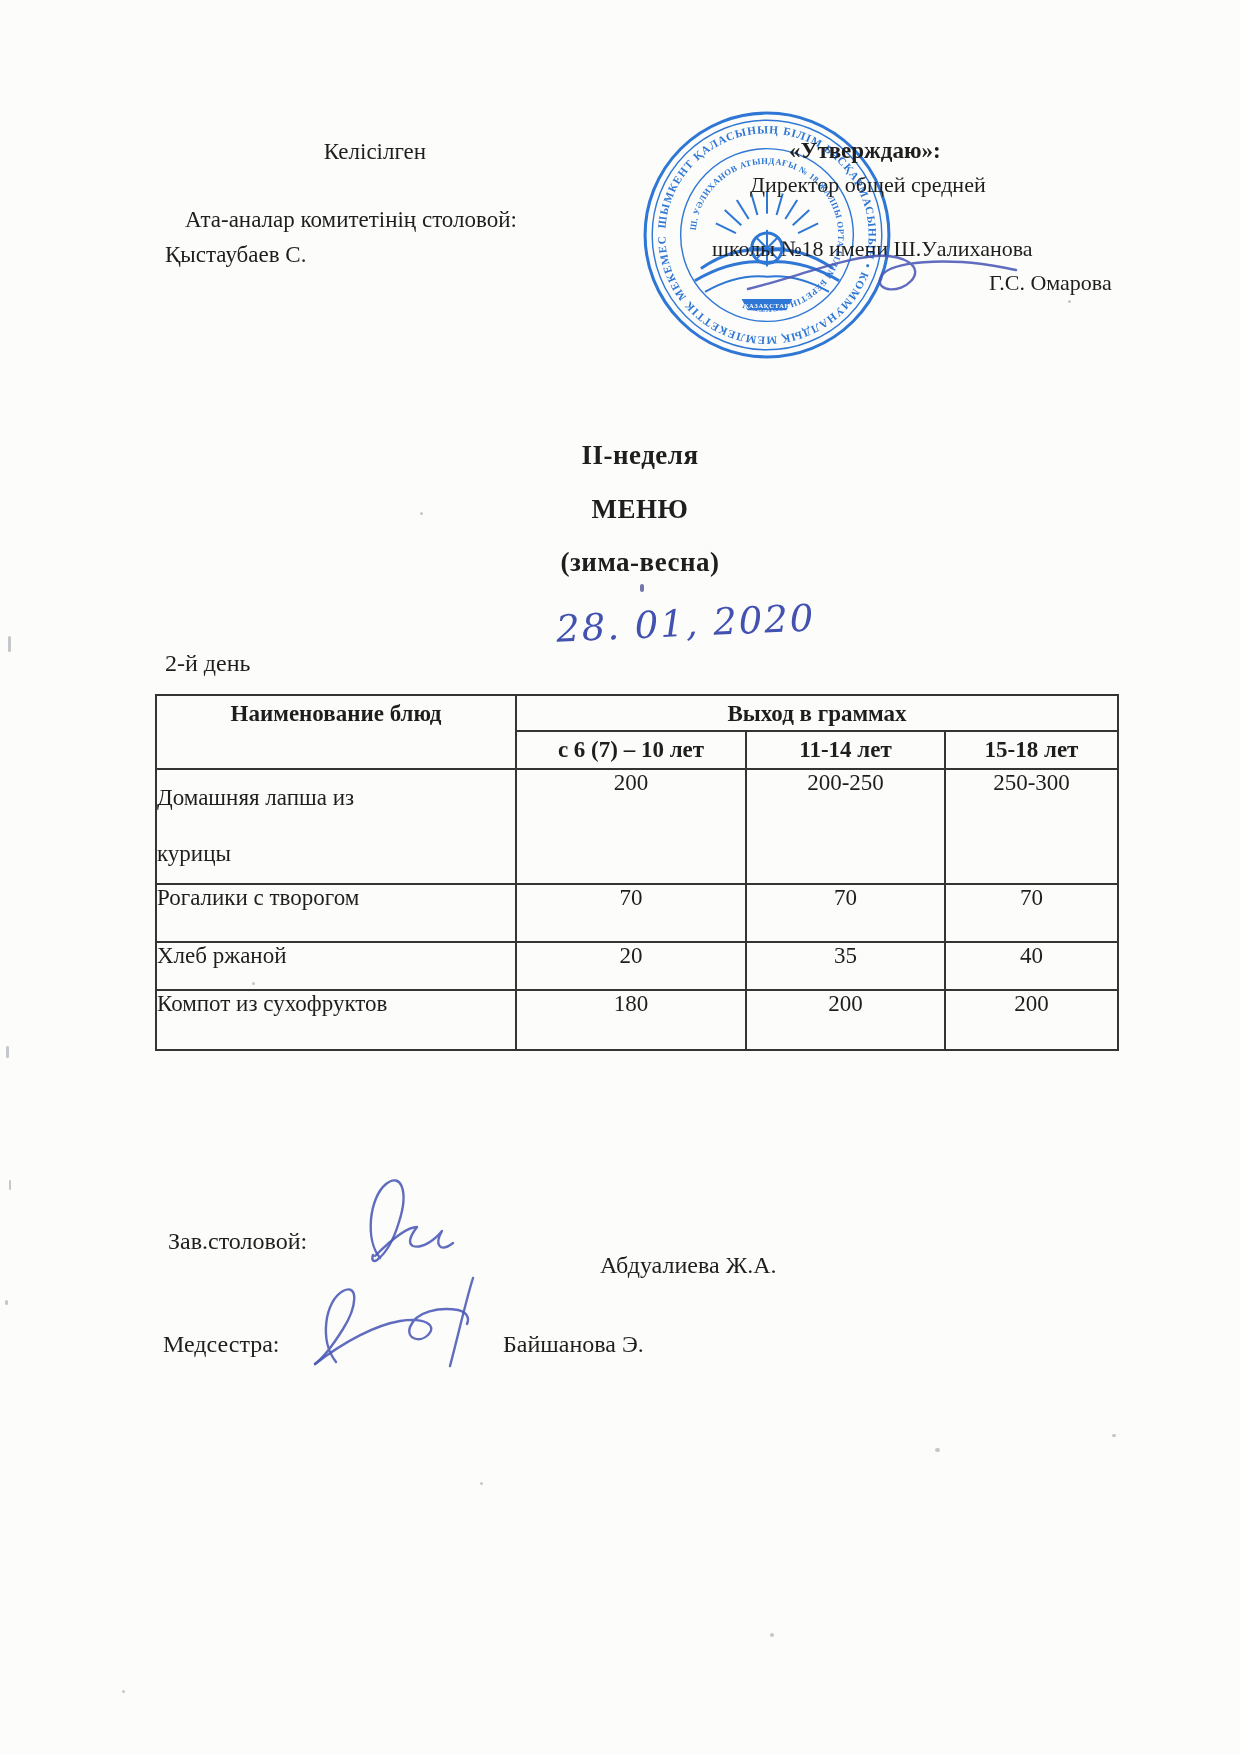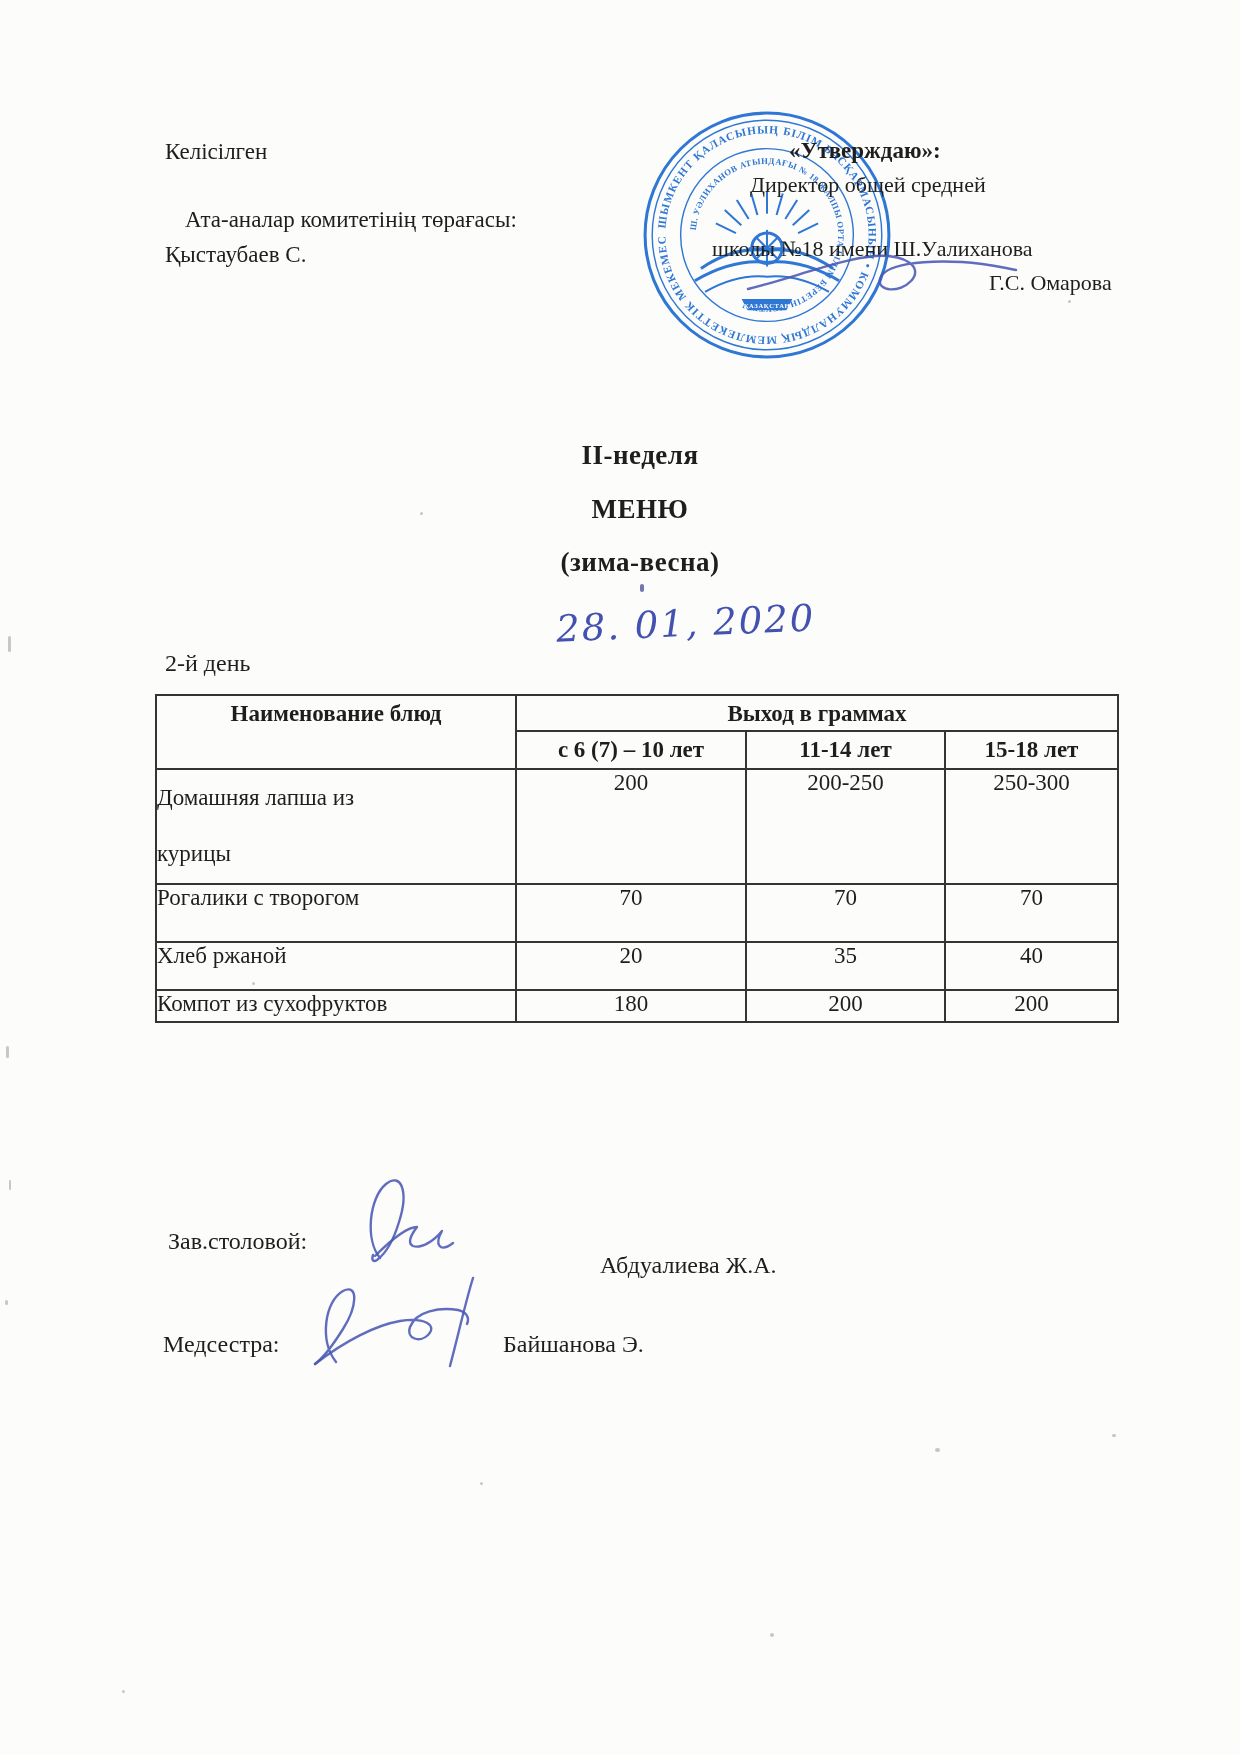--- a/index.html
+++ b/index.html
@@ -8,21 +8,21 @@
     width:1240px;height:1755px;
     margin:0 auto;
     background:#fcfcfa;
     font-family:"Liberation Serif","DejaVu Serif",serif;
     color:#1e1e1e;
     overflow:hidden;
   }
   .abs{position:absolute;}
   
   .appr-left{left:165px;top:138px;width:420px;font-size:23px;line-height:1.2;}
-  .appr-left .l1{margin:0;}
+  .appr-left .l1{margin:0;text-align:center;}
   .appr-left .l2{margin:40px 0 0 20px;}
   .appr-left .l3{margin:8px 0 0 0;}
   
   .appr-right{left:700px;top:138px;width:470px;font-size:22px;z-index:3;}
   .appr-right .utv{margin:0 0 2px 89px;font-weight:bold;font-size:23px;}
   .appr-right .dir{margin:8px 0 16px 50px;}
   .appr-right .school{margin:38px 0 0 12px;}
   .appr-right .omarova{margin:8px 0 0 289px;}
   
   .stamp{left:640px;top:108px;width:254px;height:254px;z-index:2;opacity:.92;}
@@ -53,21 +53,21 @@
     border:2px solid #343434;
     padding:0;
     vertical-align:top;
   }
   table.menu th{font-weight:bold;text-align:center;padding-top:5px;}
   tr.hrow1{height:36px;}
   tr.hrow2{height:38px;}
   tr.r1{height:96px;}
   tr.r2{height:58px;margin-left:20px;}
   tr.r3{height:48px;}
-  tr.r4{height:32px;}
+  tr.r4{height:60px;}
   td.dish{text-align:left;padding:10px 8px 0 14px;}
   td.dish .wrapcap{display:inline-block;max-width:235px;line-height:2.45;}
   td.num{text-align:center;padding-top:10px;}
   
   .sigrow-label1{left:168px;top:1228px;font-size:24px;}
   .sigrow-name1{left:600px;top:1252px;font-size:24px;}
   .sigrow-label2{left:163px;top:1331px;font-size:24px;}
   .sigrow-name2{left:503px;top:1331px;font-size:24px;}
   .sig-zav{left:350px;top:1168px;width:116px;height:106px;}
   .sig-med{left:298px;top:1268px;width:184px;height:110px;}
@@ -76,21 +76,21 @@
   .speck{position:absolute;background:#8d939c;opacity:.5;border-radius:2px;}
   .speck.ink{background:#3a3f8c;opacity:.7;}
 </style>
 </head>
 <body>
 
 <div class="page">
 
   <div class="abs appr-left">
     <p class="l1">Келісілген</p>
-    <p class="l2">Ата-аналар комитетінің төрағасы:</p>
+    <p class="l2">Ата-аналар комитетінің столовой:</p>
     <p class="l3">Қыстаубаев С.</p>
   </div>
 
   <svg class="abs stamp" viewBox="0 0 250 250">
     <g stroke="#1e6cd2" fill="none">
       <circle cx="125" cy="125" r="120" stroke-width="3"></circle>
       <circle cx="125" cy="125" r="113" stroke-width="1.4"></circle>
       <circle cx="125" cy="125" r="85" stroke-width="1.4"></circle>
     </g>
     <defs>

